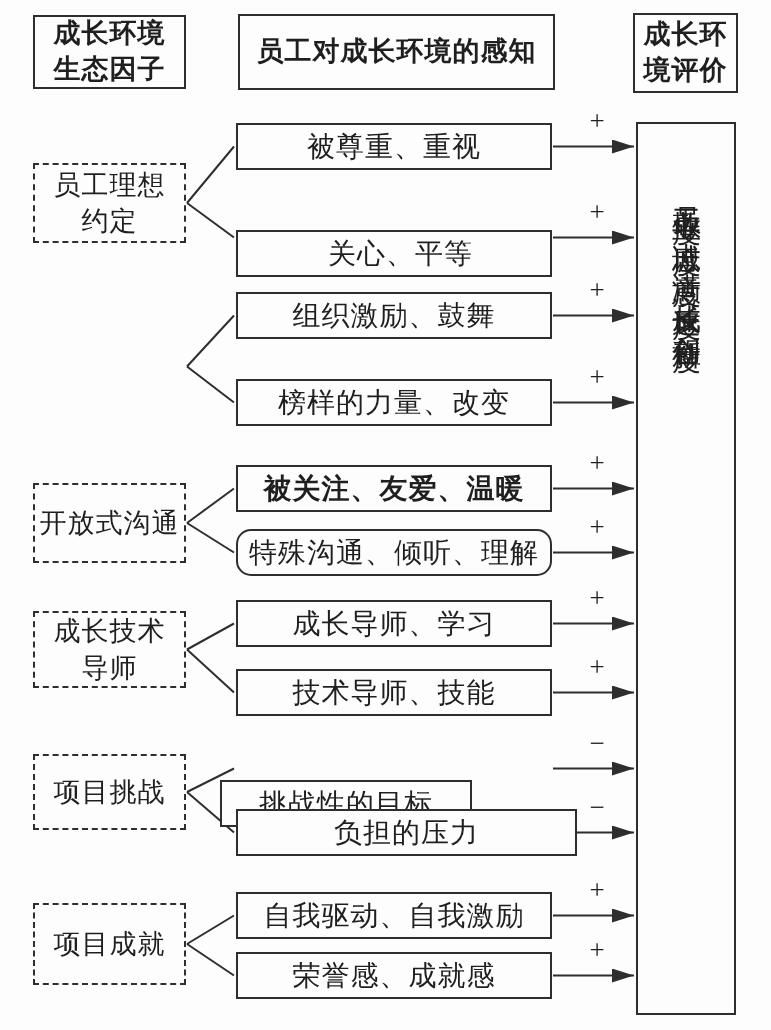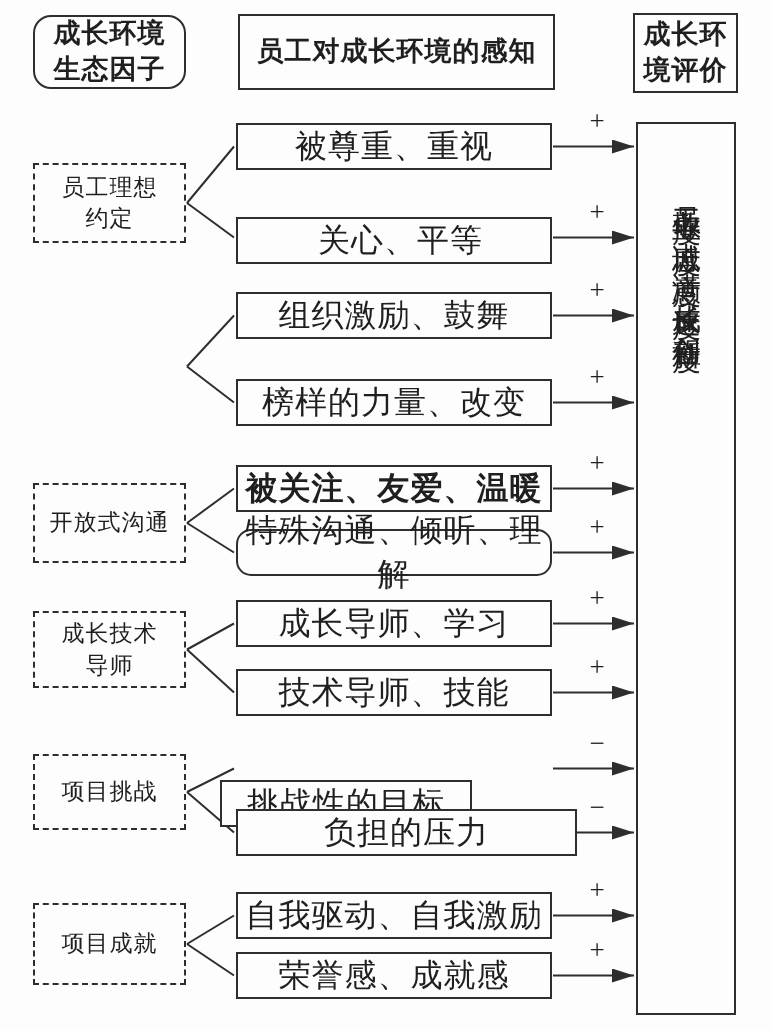--- a/index.html
+++ b/index.html
@@ -13,22 +13,22 @@
     display:flex; align-items:center; justify-content:center;
     text-align:center; background:#fdfdfd;
   }
   .solid  { border:2px solid #2e2e2e; }
   .dashed { border:2px dashed #2e2e2e; background:transparent; }
   .hdr {
     font-family:"Liberation Sans","DejaVu Sans",sans-serif;
     font-weight:bold; font-size:27px; line-height:1.32;
     letter-spacing:1px; white-space:pre-line;
   }
-  .fbox { font-size:23px; line-height:1.35; white-space:pre-line; letter-spacing:1px; }
-  .pbox { font-size:32px; letter-spacing:1px; }
+  .fbox { font-size:27px; line-height:1.35; white-space:pre-line; letter-spacing:1px; }
+  .pbox { font-size:28px; letter-spacing:1px; }
   .sign {
     position:absolute; left:577px; width:40px; text-align:center;
     font-size:27px; line-height:1.15; color:#1f1f1f;
   }
   .outcome {
     position:absolute; left:636px; top:122px; width:100px; height:893px;
     box-sizing:border-box; border:2px solid #2e2e2e; background:#fdfdfd;
     display:flex; flex-direction:column; align-items:center;
     justify-content:flex-start; padding-top:60px; gap:25px;
   }
@@ -72,36 +72,36 @@
       <line x1="553" y1="552.5" x2="634" y2="552.5" marker-end="url(#ah)"></line>
       <line x1="553" y1="623.5" x2="634" y2="623.5" marker-end="url(#ah)"></line>
       <line x1="553" y1="692.5" x2="634" y2="692.5" marker-end="url(#ah)"></line>
       <line x1="553" y1="768.5" x2="634" y2="768.5" marker-end="url(#ah)"></line>
       <line x1="553" y1="832.5" x2="634" y2="832.5" marker-end="url(#ah)"></line>
       <line x1="553" y1="915.5" x2="634" y2="915.5" marker-end="url(#ah)"></line>
       <line x1="553" y1="975.5" x2="634" y2="975.5" marker-end="url(#ah)"></line>
     </g>
   </svg>
 
-  <div class="box solid hdr" style="left:33px;top:15px;width:153px;height:74px;border-radius:18px;">成长环境
+  <div class="box solid hdr" style="left:33px;top:15px;width:153px;height:74px;">成长环境
 生态因子</div>
   <div class="box solid hdr" style="left:238px;top:14px;width:317px;height:76px;">员工对成长环境的感知</div>
   <div class="box solid hdr" style="left:633px;top:13px;width:105px;height:80px;">成长环
 境评价</div>
 
   <div class="box dashed fbox" style="left:33px;top:163px;width:153px;height:80px;">员工理想
 约定</div>
   <div class="box dashed fbox" style="left:33px;top:483px;width:153px;height:80px;">开放式沟通</div>
   <div class="box dashed fbox" style="left:33px;top:611px;width:153px;height:77px;">成长技术
 导师</div>
   <div class="box dashed fbox" style="left:33px;top:754px;width:153px;height:76px;">项目挑战</div>
   <div class="box dashed fbox" style="left:33px;top:903px;width:153px;height:82px;">项目成就</div>
 
   <div class="box solid pbox" style="left:236px;top:123px;width:316px;height:47px;">被尊重、重视</div>
-  <div class="box solid pbox" style="left:236px;top:217px;width:316px;height:47px;padding-left:13px;">关心、平等</div>
+  <div class="box solid pbox" style="left:236px;top:230px;width:316px;height:47px;padding-left:13px;">关心、平等</div>
   <div class="box solid pbox" style="left:236px;top:292px;width:316px;height:47px;">组织激励、鼓舞</div>
   <div class="box solid pbox" style="left:236px;top:379px;width:316px;height:47px;">榜样的力量、改变</div>
   <div class="box solid pbox" style="left:236px;top:465px;width:316px;height:47px;font-weight:bold;">被关注、友爱、温暖</div>
   <div class="box solid pbox" style="left:236px;top:529px;width:316px;height:47px;border-radius:15px;">特殊沟通、倾听、理解</div>
   <div class="box solid pbox" style="left:236px;top:600px;width:316px;height:47px;">成长导师、学习</div>
   <div class="box solid pbox" style="left:236px;top:669px;width:316px;height:47px;">技术导师、技能</div>
   <div class="box solid pbox" style="left:220px;top:745px;width:252px;height:47px;margin-top:35px;">挑战性的目标</div>
   <div class="box solid pbox" style="left:236px;top:809px;width:341px;height:47px;">负担的压力</div>
   <div class="box solid pbox" style="left:236px;top:892px;width:316px;height:47px;">自我驱动、自我激励</div>
   <div class="box solid pbox" style="left:236px;top:952px;width:316px;height:47px;">荣誉感、成就感</div>

